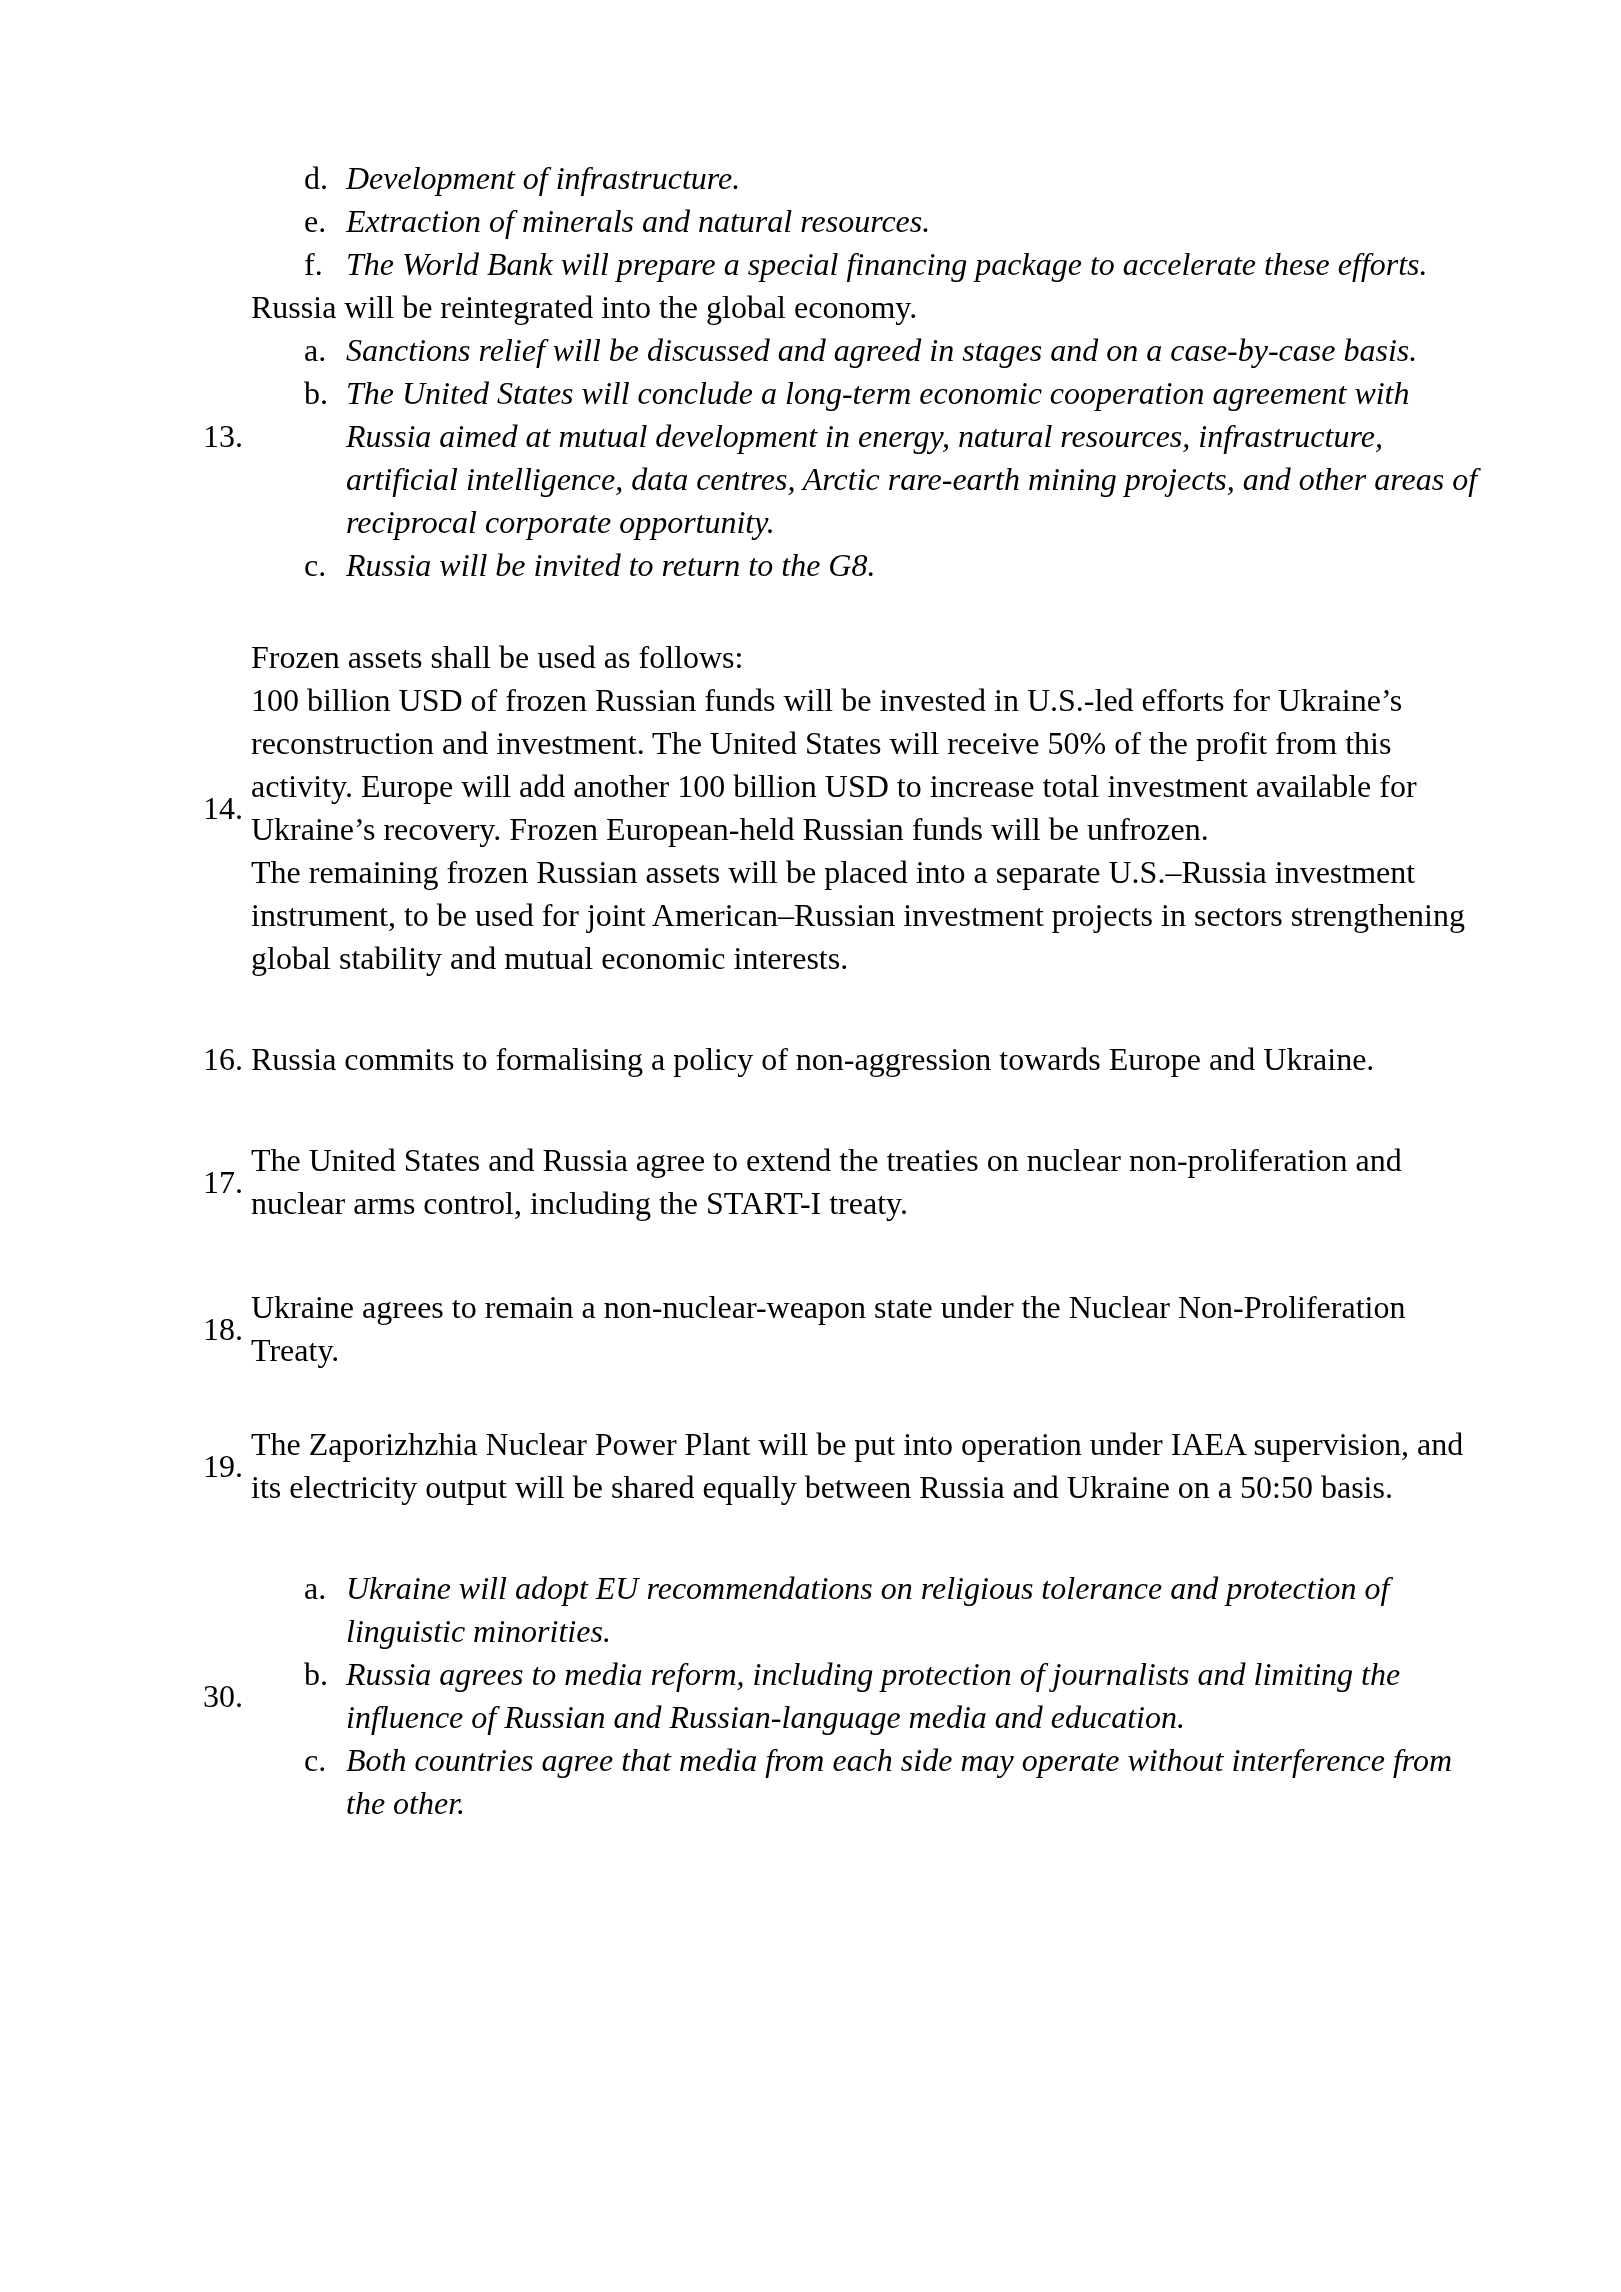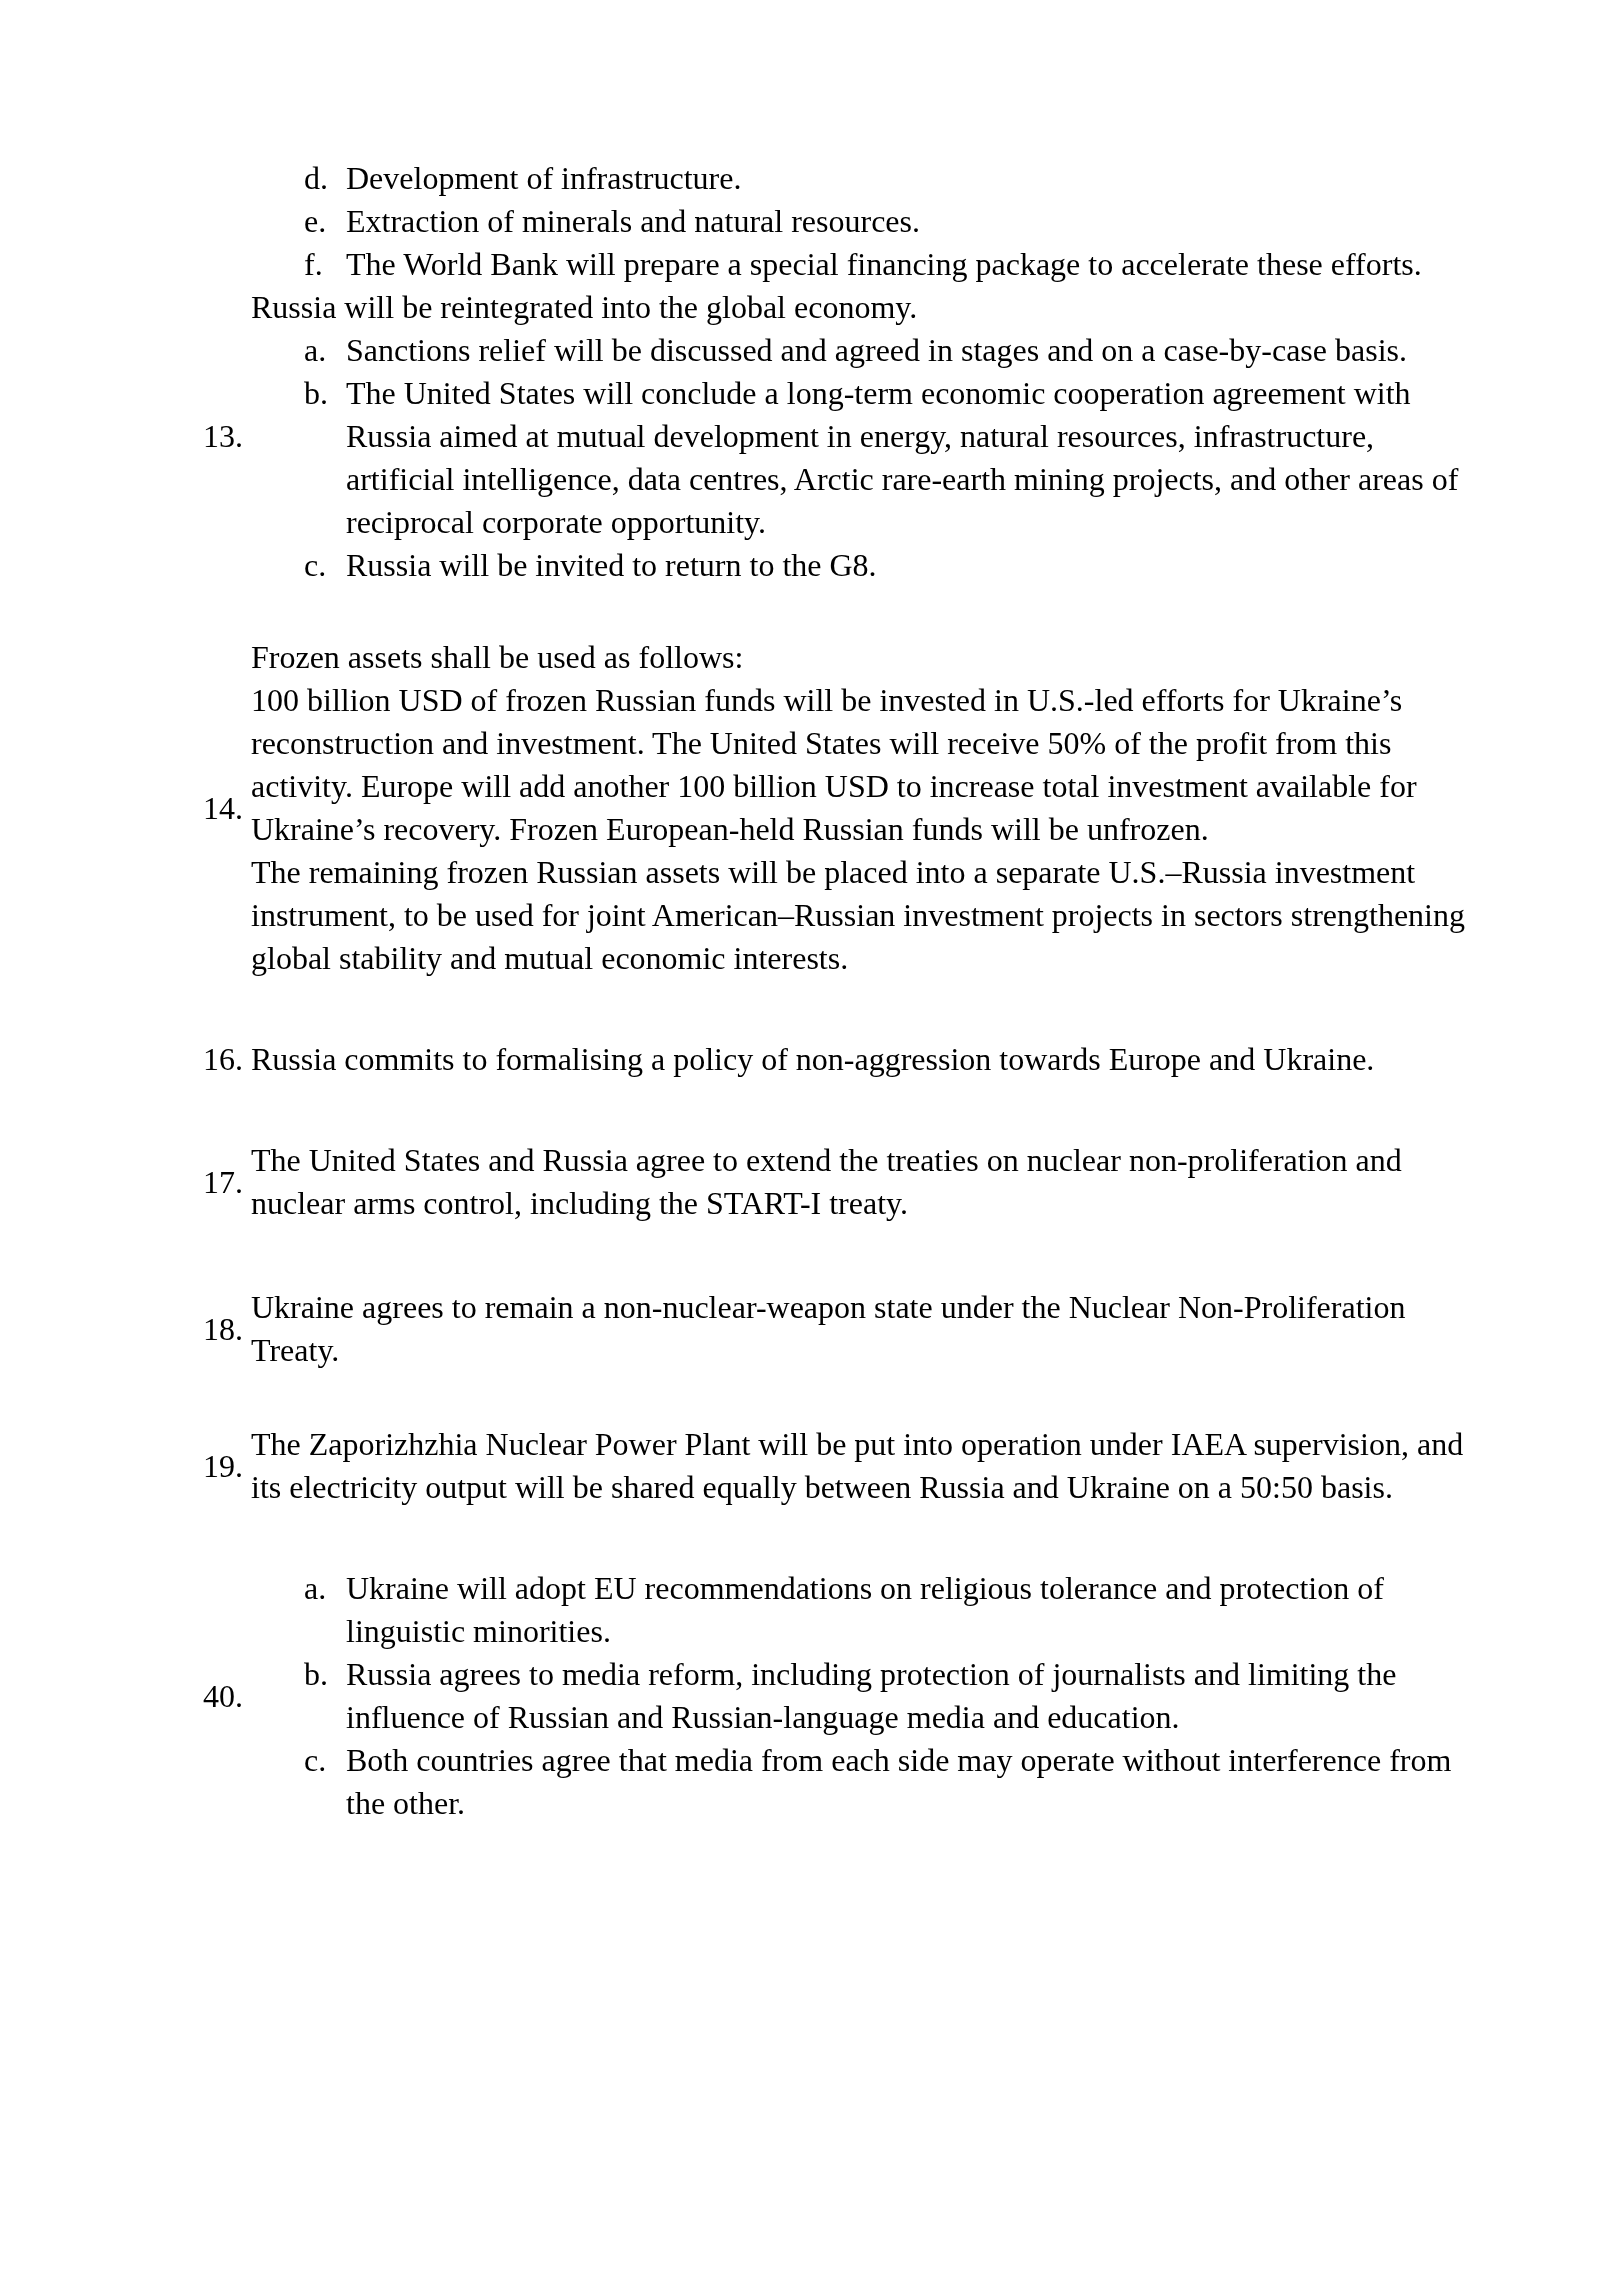--- a/index.html
+++ b/index.html
@@ -22,21 +22,21 @@
   }
   .top-item { display: flex; align-items: center; }
   .num { flex: 0 0 48px; white-space: nowrap; }
   .body { width: 1227px; }
   .para { width: 1227px; }
   .sub-item { display: flex; align-items: flex-start; }
   
   .content > .sub-item { margin-left: 101px; }
   .body > .sub-item { margin-left: 53px; }
   .sub-marker { flex: 0 0 42px; white-space: nowrap; }
-  .sub-text { width: 1134px; }
+  .sub-text { width: 1134px; font-style: italic; }
   .gap-14 { margin-top: 49px; }
   .gap-15 { margin-top: 45px; }
   .gap-16 { margin-top: 58px; }
   .gap-17 { margin-top: 58px; }
   .gap-18 { margin-top: 61px; }
   .gap-19 { margin-top: 51px; }
   .gap-20 { margin-top: 58px; }
 </style>
 </head>
 <body>
@@ -108,21 +108,21 @@
     </div>
 
     <div class="top-item gap-19">
       <span class="num">19.</span>
       <div class="body">
         <div class="para">The Zaporizhzhia Nuclear Power Plant will be put into operation under IAEA supervision, and its electricity output will be shared equally between Russia and Ukraine on a 50:50 basis.</div>
       </div>
     </div>
 
     <div class="top-item gap-20">
-      <span class="num">40.</span>
+      <span class="num">30.</span>
       <div class="body">
         <div class="sub-item">
           <span class="sub-marker">a.</span>
           <span class="sub-text">Ukraine will adopt EU recommendations on religious tolerance and protection of linguistic minorities.</span>
         </div>
         <div class="sub-item">
           <span class="sub-marker">b.</span>
           <span class="sub-text">Russia agrees to media reform, including protection of journalists and limiting the influence of Russian and Russian-language media and education.</span>
         </div>
         <div class="sub-item">

